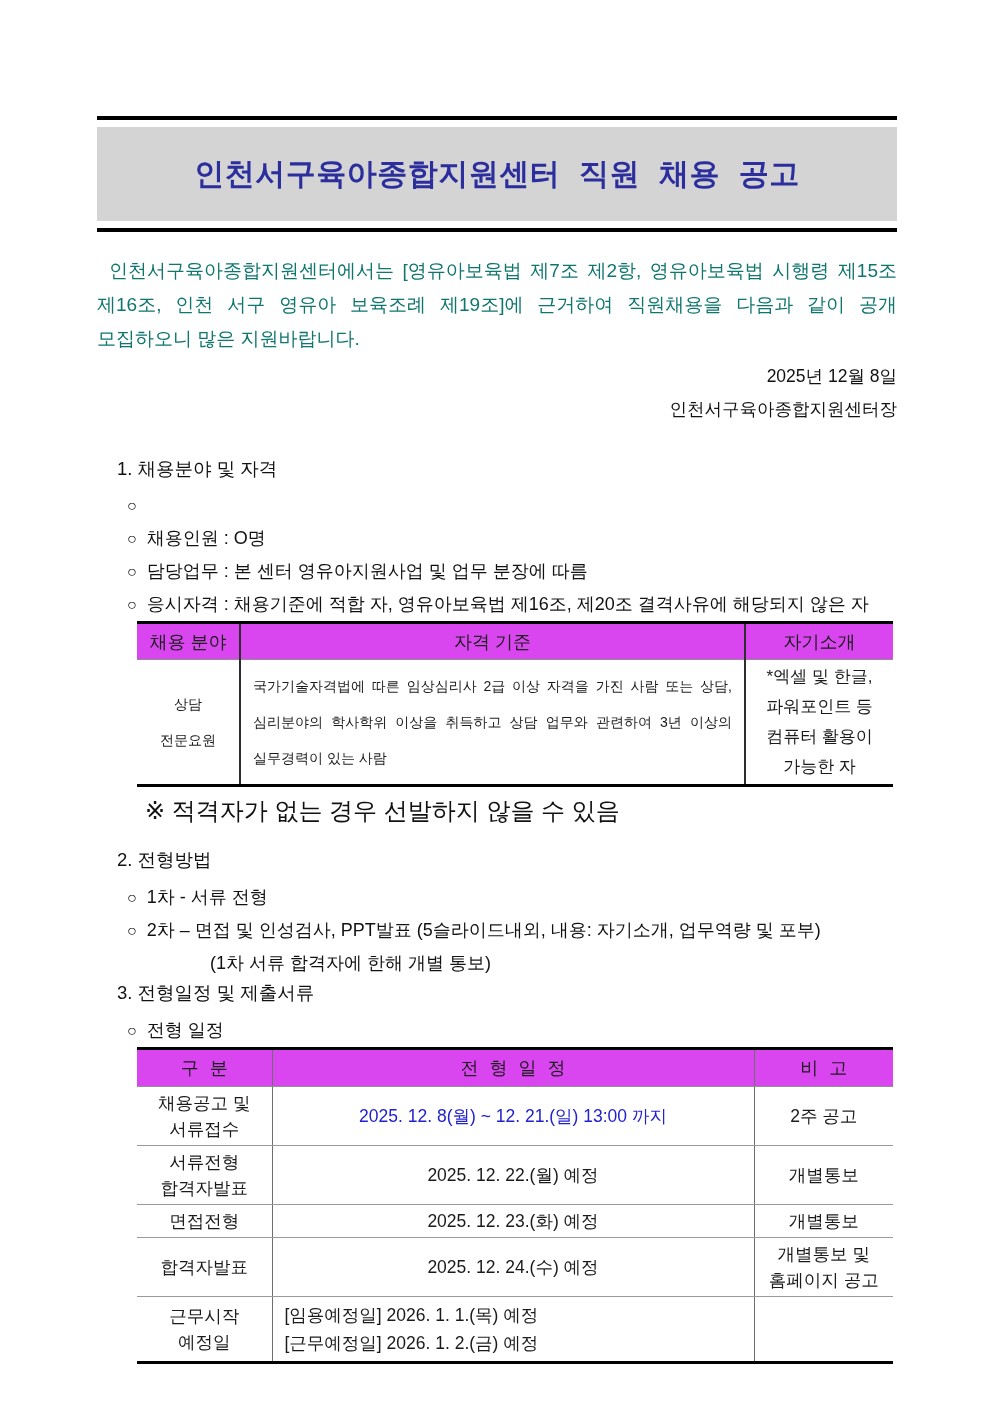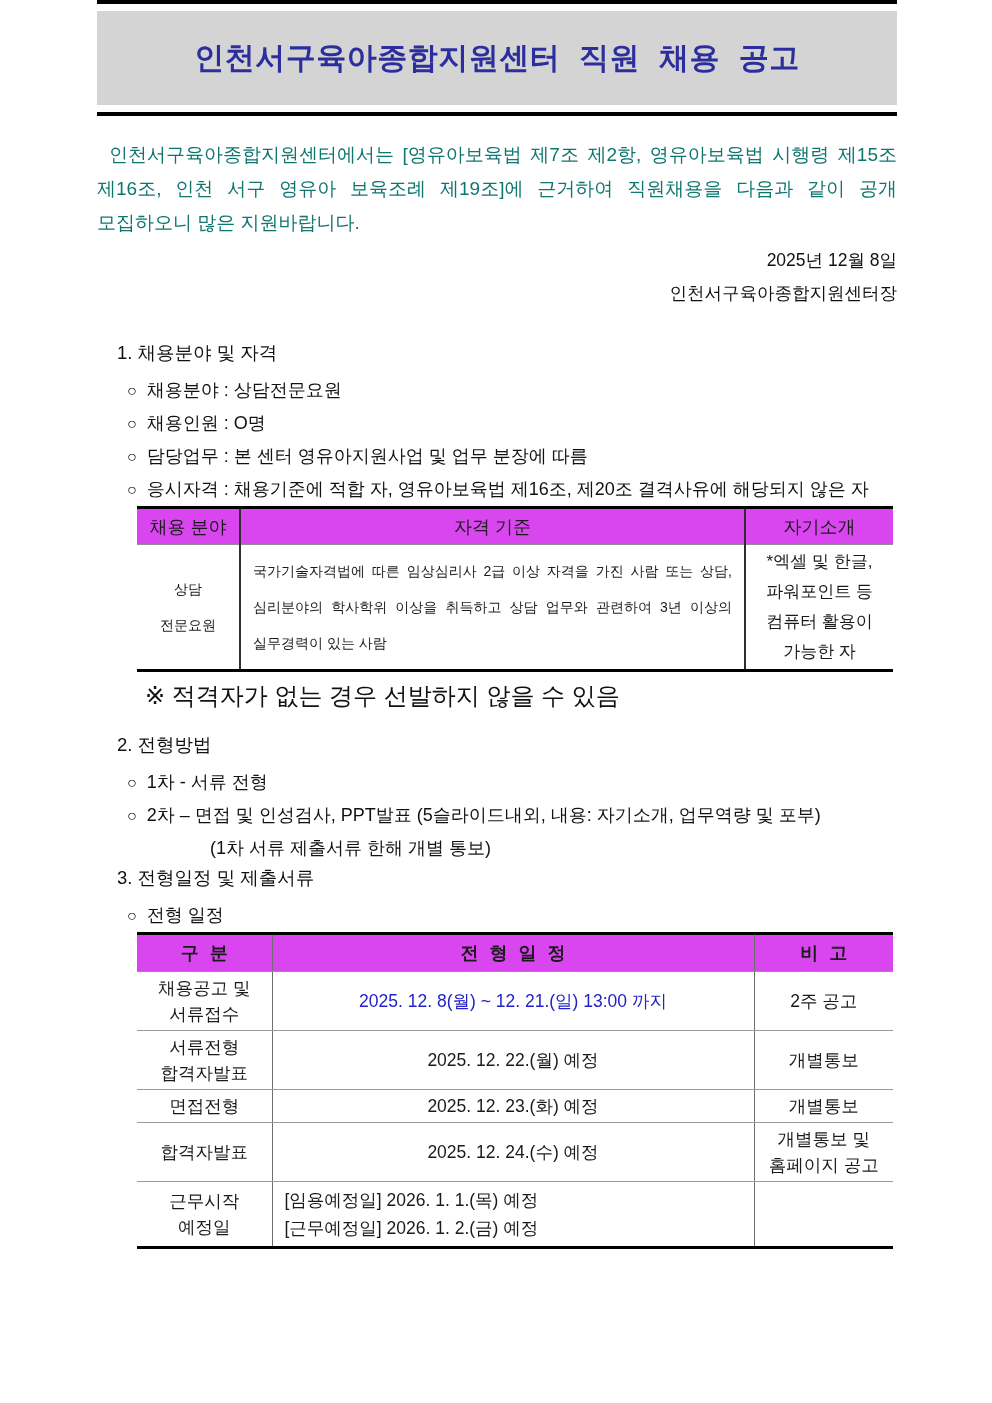--- a/index.html
+++ b/index.html
@@ -3,20 +3,21 @@
 <meta charset="utf-8">
 <style>
   * { margin: 0; padding: 0; box-sizing: border-box; }
   html, body { background: #ffffff; }
   .page {
     width: 992px; height: 1403px;
     background: #ffffff;
     position: relative;
     font-family: "Liberation Sans", "DejaVu Sans", sans-serif;
     color: #1a1a1a;
+    padding-top: 116px;
     overflow: hidden;
   }
   .content { width: 800px; margin-left: 97px; }
 
   .rule { height: 4px; background: #000; }
   .banner {
     margin-top: 7px; height: 94px; background: #d4d4d4;
     display: flex; align-items: center; justify-content: center;
   }
   .banner-title {
@@ -62,21 +63,21 @@
   .t1 td { font-size: 14px; vertical-align: middle; }
   .t1 .field-cell { text-align: center; white-space: pre-line; line-height: 36px; }
   .t1 .criteria-cell { text-align: justify; line-height: 36px; padding: 4px 12px; }
   .t1 .pref-cell { text-align: center; white-space: pre-line; font-size: 17px; line-height: 30px; padding: 2px 4px; }
 
   
   .t2 { margin-top: 0; }
   .t2 col.c1 { width: 135px; } .t2 col.c2 { width: 482px; } .t2 col.c3 { width: 139px; }
   .t2 th, .t2 td { border-left: 1px solid #6e6e6e; }
   .t2 th:first-child, .t2 td:first-child { border-left: none; }
-  .t2 thead th { height: 38px; word-spacing: 6px; font-weight: bold; }
+  .t2 thead th { height: 38px; word-spacing: 6px; }
   .t2 td {
     font-size: 17.5px; text-align: center; vertical-align: middle;
     border-bottom: 1px solid #9a9a9a; line-height: 26px; padding: 3px 4px;
   }
   .t2 tr:last-child td { border-bottom: none; }
   .t2 .r1 td { height: 35px; } .t2 .r2 td, .t2 .r3 td { height: 33px; }
   .t2 .r4 td { height: 49px; } .t2 .r5 td { height: 66px; }
   .t2 .remark-multi { white-space: pre-line; }
   .t2 .sched-left { text-align: left; padding-left: 12px; white-space: pre-line; line-height: 28px; }
   .t2 .sched-blue { color: #2222cc; }
@@ -98,21 +99,20 @@
     <div class="dateblock">
       <div>2025년 12월 8일</div>
       <div>인천서구육아종합지원센터장</div>
     </div>
 
     <div class="s1">
       <div class="section-heading">1. 채용분야 및 자격</div>
       <div class="bullets">
         <div class="bullet">
           <span class="marker">○</span>
-          <span>채용분야 : 상담전문요원</span>
         </div>
         <div class="bullet">
           <span class="marker">○</span>
           <span>채용인원 : O명</span>
         </div>
         <div class="bullet">
           <span class="marker">○</span>
           <span>담당업무 : 본 센터 영유아지원사업 및 업무 분장에 따름</span>
         </div>
         <div class="bullet">
@@ -155,21 +155,21 @@
       <div class="bullets">
         <div class="bullet">
           <span class="marker">○</span>
           <span>1차 - 서류 전형</span>
         </div>
         <div class="bullet">
           <span class="marker">○</span>
           <span>2차 – 면접 및 인성검사, PPT발표 (5슬라이드내외, 내용: 자기소개, 업무역량 및 포부)</span>
         </div>
       </div>
-      <div class="subnote">(1차 서류 제출서류 한해 개별 통보)</div>
+      <div class="subnote">(1차 서류 합격자에 한해 개별 통보)</div>
     </div>
 
     <div class="s3">
       <div class="section-heading">3. 전형일정 및 제출서류</div>
       <div class="bullets">
         <div class="bullet">
           <span class="marker">○</span>
           <span>전형 일정</span>
         </div>
       </div>

